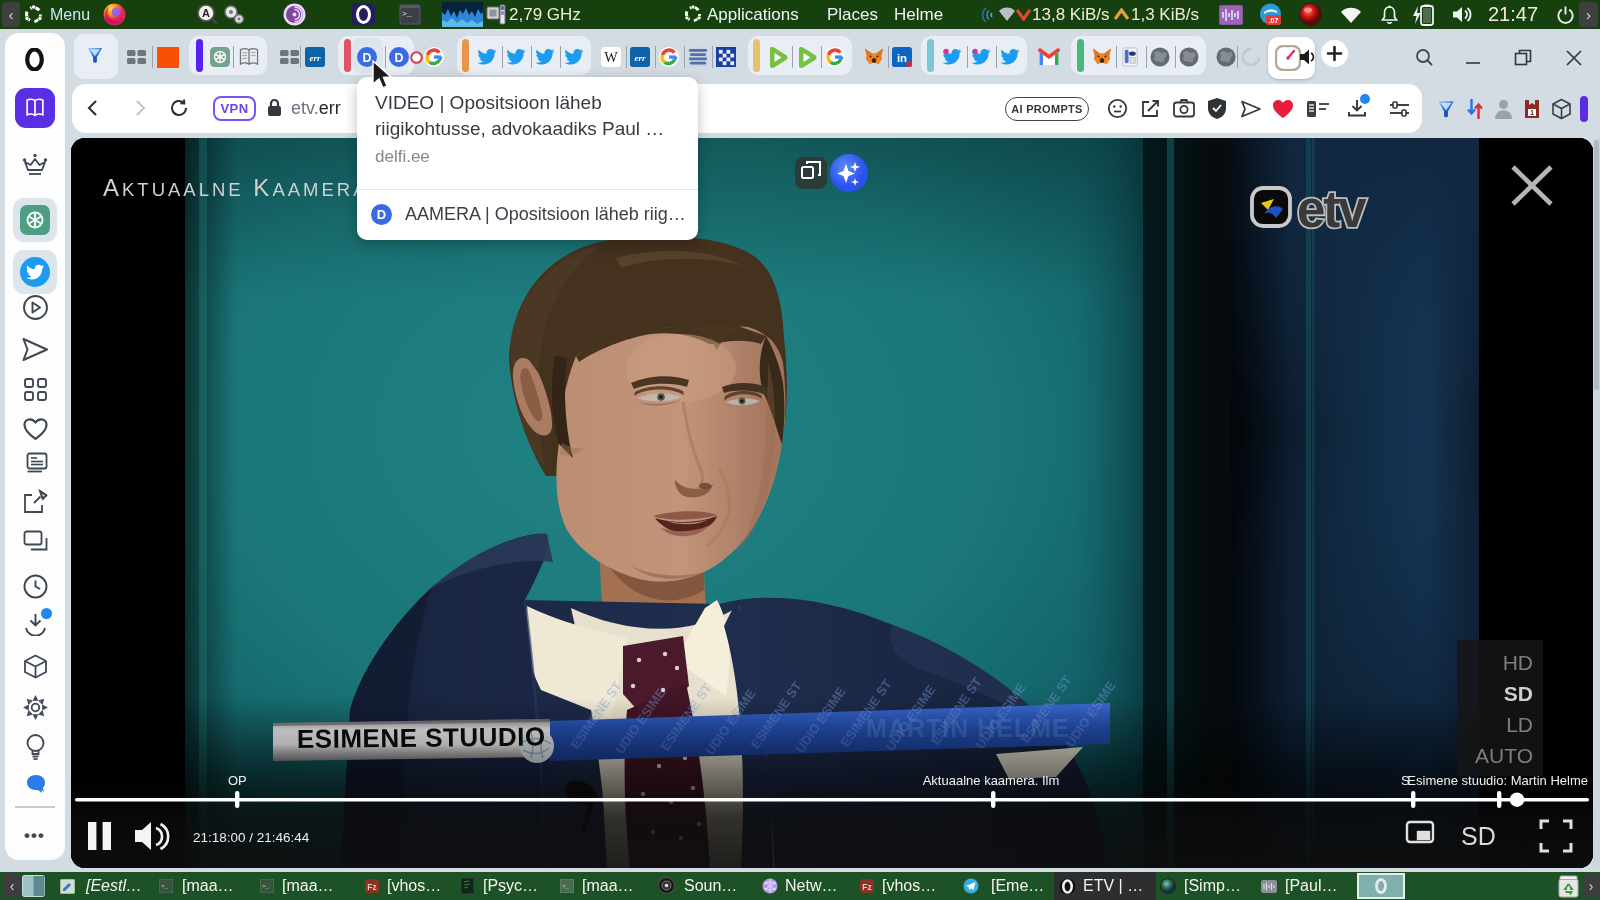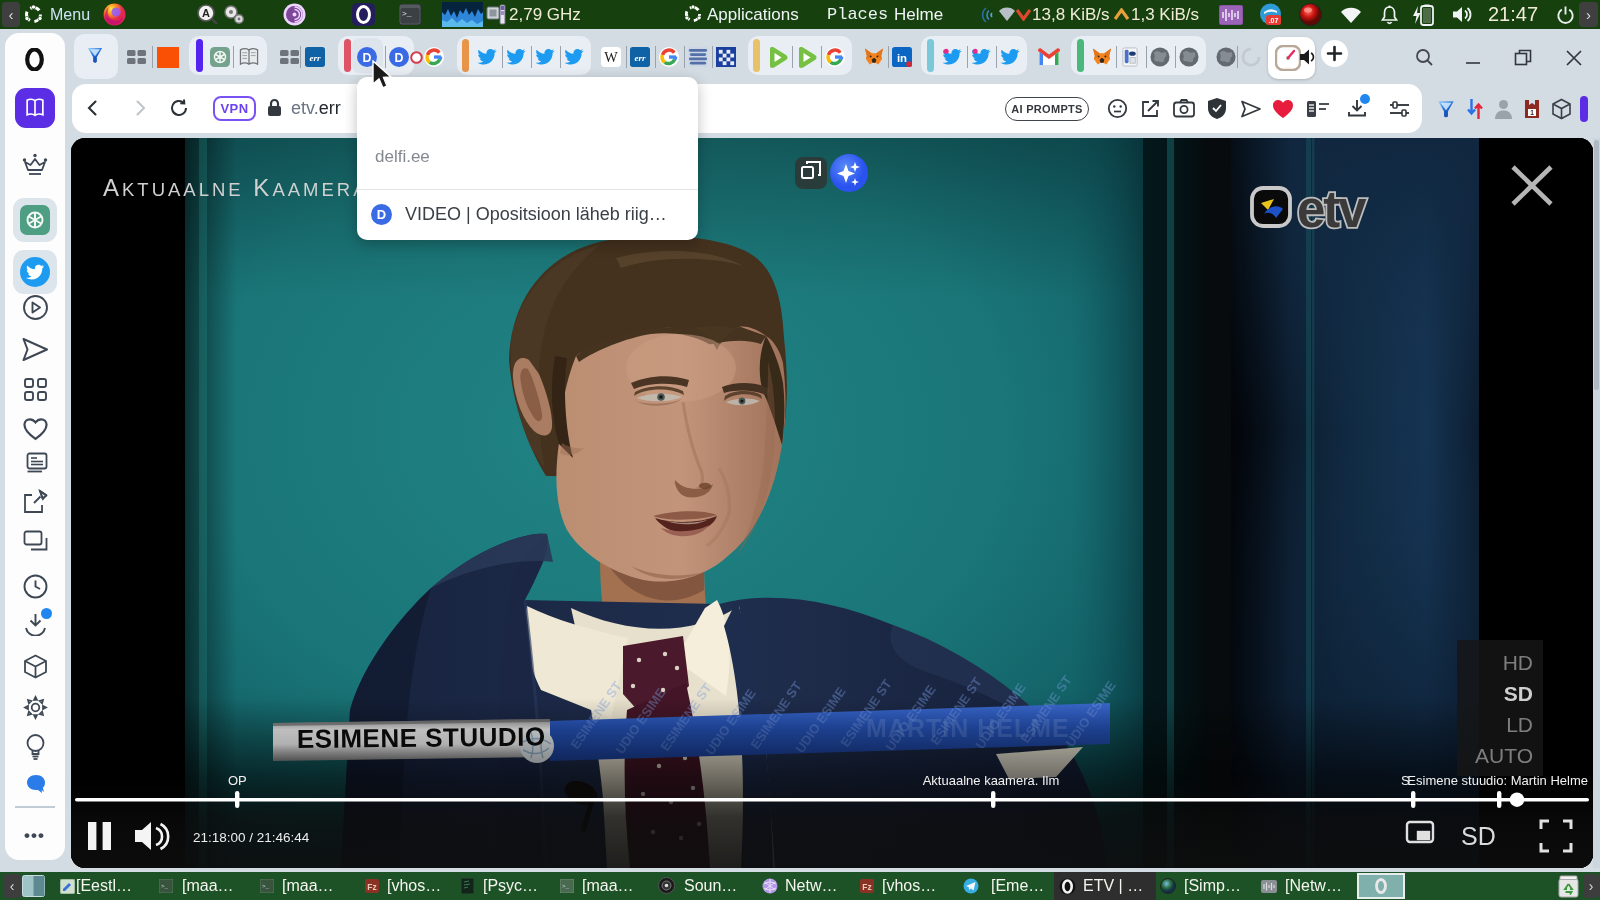--- a/index.html
+++ b/index.html
@@ -407,21 +407,21 @@
     <svg class="abs" style="left:684px;top:5px;" width="18" height="18" viewBox="0 0 19 19">
         <circle cx="9.5" cy="9.5" r="7" fill="none" stroke="#fff" stroke-width="3" stroke-dasharray="10 4.7"></circle>
         <circle cx="9.5" cy="2" r="2.2" fill="#16400e"></circle>
         <circle cx="3" cy="13.5" r="2.2" fill="#16400e"></circle>
         <circle cx="16" cy="13.5" r="2.2" fill="#16400e"></circle>
         <circle cx="9.5" cy="2" r="1.7" fill="#fff"></circle>
         <circle cx="3" cy="13.5" r="1.7" fill="#fff"></circle>
         <circle cx="16" cy="13.5" r="1.7" fill="#fff"></circle>
       </svg>
     <div class="tp" style="left:707px;font-size:17px;">Applications</div>
-    <div class="tp" style="left:827px;font-size:17px;font-family:Liberation Mono, monospace;">Places</div>
+    <div class="tp" style="left:827px;font-size:17px;">Places</div>
     <div class="tp" style="left:894px;font-size:17px;">Helme</div>
 
     <svg class="abs" style="left:978px;top:4px;" width="20" height="21" viewBox="0 0 20 21">
         <path d="M8 4 A 9 9 0 0 0 8 18" fill="none" stroke="#2a6ea8" stroke-width="1.6"></path>
         <path d="M11 6.5 A 6 6 0 0 0 11 15.5" fill="none" stroke="#3c87c8" stroke-width="1.6"></path>
         <path d="M14 9 A 3 3 0 0 0 14 13" fill="none" stroke="#58a5e0" stroke-width="1.6"></path>
       </svg>
     <svg class="abs" style="left:998px;top:6px;" width="18" height="16" viewBox="0 0 18 16">
         <path d="M1 5 A 11 11 0 0 1 17 5 L9 15 Z" fill="#b8bfc6"></path>
       </svg>
@@ -1004,21 +1004,21 @@
 
     <svg class="abs" style="left:22px;top:3px;" width="23" height="22" viewBox="0 0 23 22">
         <rect x="0.5" y="0.5" width="22" height="21" rx="2" fill="#9ec4c8" stroke="#c8dde0"></rect>
         <rect x="11.5" y="1" width="11" height="20" fill="#5c8a90"></rect>
       </svg>
 
     <svg class="abs" style="left:60px;top:7px;" width="15" height="15" viewBox="0 0 15 15">
         <rect width="15" height="15" rx="2" fill="#cfe0cf" stroke="#7a9a7a"></rect>
         <path d="M3 10 L9 4 L11 6 L5 12 L3 12 Z" fill="#3a6fd8"></path>
       </svg>
-    <div class="tk" style="left:76px;">[Eestl…</div>
+    <div class="tk" style="left:86px;font-style:italic;">[Eestl…</div>
     <svg class="abs" style="left:159px;top:7px;" width="14" height="14" viewBox="0 0 14 14">
         <rect width="14" height="14" rx="2" fill="#38543c" stroke="#57775c"></rect>
         <text x="2" y="9" font-size="6" fill="#cde" font-family="Liberation Mono">&gt;_</text>
       </svg>
     <div class="tk" style="left:182px;">[maa…</div>
     <svg class="abs" style="left:260px;top:7px;" width="14" height="14" viewBox="0 0 14 14">
         <rect width="14" height="14" rx="2" fill="#38543c" stroke="#57775c"></rect>
         <text x="2" y="9" font-size="6" fill="#cde" font-family="Liberation Mono">&gt;_</text>
       </svg>
     <div class="tk" style="left:282px;">[maa…</div>
@@ -1079,21 +1079,21 @@
     <svg class="abs" style="left:1261px;top:8px;" width="16" height="13" viewBox="0 0 16 13">
         <rect width="16" height="13" rx="2" fill="#8a8f94"></rect>
         <g stroke="#d8dce0" stroke-width="1.2">
           <line x1="3" y1="4" x2="3" y2="9"></line>
           <line x1="5.5" y1="2.5" x2="5.5" y2="10.5"></line>
           <line x1="8" y1="5" x2="8" y2="8"></line>
           <line x1="10.5" y1="3" x2="10.5" y2="10"></line>
           <line x1="13" y1="5" x2="13" y2="8"></line>
         </g>
       </svg>
-    <div class="tk" style="left:1285px;">[Netw…</div>
+    <div class="tk" style="left:1285px;">[Paul…</div>
 
     <div class="abs" style="left:1357px;top:1px;width:48px;height:26px;background:#7fb0ab;border:2px solid #e8eef0;display:flex;align-items:center;justify-content:center;">
       <svg width="18" height="18" viewBox="0 0 18 18">
           <ellipse cx="9" cy="9" rx="4.5" ry="6.5" fill="none" stroke="#e8e8e8" stroke-width="2.8"></ellipse>
         </svg>
     </div>
 
     <svg class="abs" style="left:1558px;top:3px;" width="21" height="23" viewBox="0 0 21 23">
         <rect x="1" y="4" width="19" height="18" rx="2" fill="#e6e6e6" stroke="#aaa"></rect>
         <rect x="2" y="1" width="17" height="3.5" rx="1" fill="#f2f2f2" stroke="#aaa"></rect>
@@ -1101,21 +1101,22 @@
           <path d="M10.5 9 L7 14 L9 14"></path>
           <path d="M10.5 9 L14 14 L12 14"></path>
           <path d="M7.5 17 L13.5 17 L12 19.5"></path>
         </g>
       </svg>
     <div class="tk" style="left:1583px;">
         <div style="width:16px;height:24px;background:#3d3d3d;border-radius:4px;color:#dcdcdc;font-size:14px;display:flex;align-items:center;justify-content:center;">›</div>
       </div>
   </div>
   <div id="popup">
+    <div style="position:absolute;left:18px;top:13px;font-size:19px;line-height:26px;color:#363c42;">VIDEO | Opositsioon läheb<br>riigikohtusse, advokaadiks Paul …</div>
     <div style="position:absolute;left:18px;top:70px;font-size:17px;color:#84898f;">delfi.ee</div>
     <div style="position:absolute;left:0;top:112px;width:341px;height:1px;background:#e2e5e8;"></div>
     <div style="position:absolute;left:14px;top:127px;width:21px;height:21px;border-radius:50%;background:#3a6be4;color:#fff;font-size:13px;font-weight:bold;text-align:center;line-height:21px;">D</div>
-    <div style="position:absolute;left:48px;top:127px;font-size:18px;color:#3a4046;">VIDEO | Opositsioon läheb riig…</div>
+    <div style="position:absolute;left:48px;top:127px;font-size:18px;color:#3a4046;">AAMERA | Opositsioon läheb riig…</div>
   </div>
   <svg class="abs" style="left:371px;top:60px;" width="24" height="30" viewBox="0 0 24 30">
       <path d="M2 1 L2 24 L8 19 L12 28 L16 26 L12.5 17.5 L20 17 Z" fill="#1a1a1a" stroke="#fff" stroke-width="1.4"></path>
     </svg>
 </div>
 
 </body></html>

